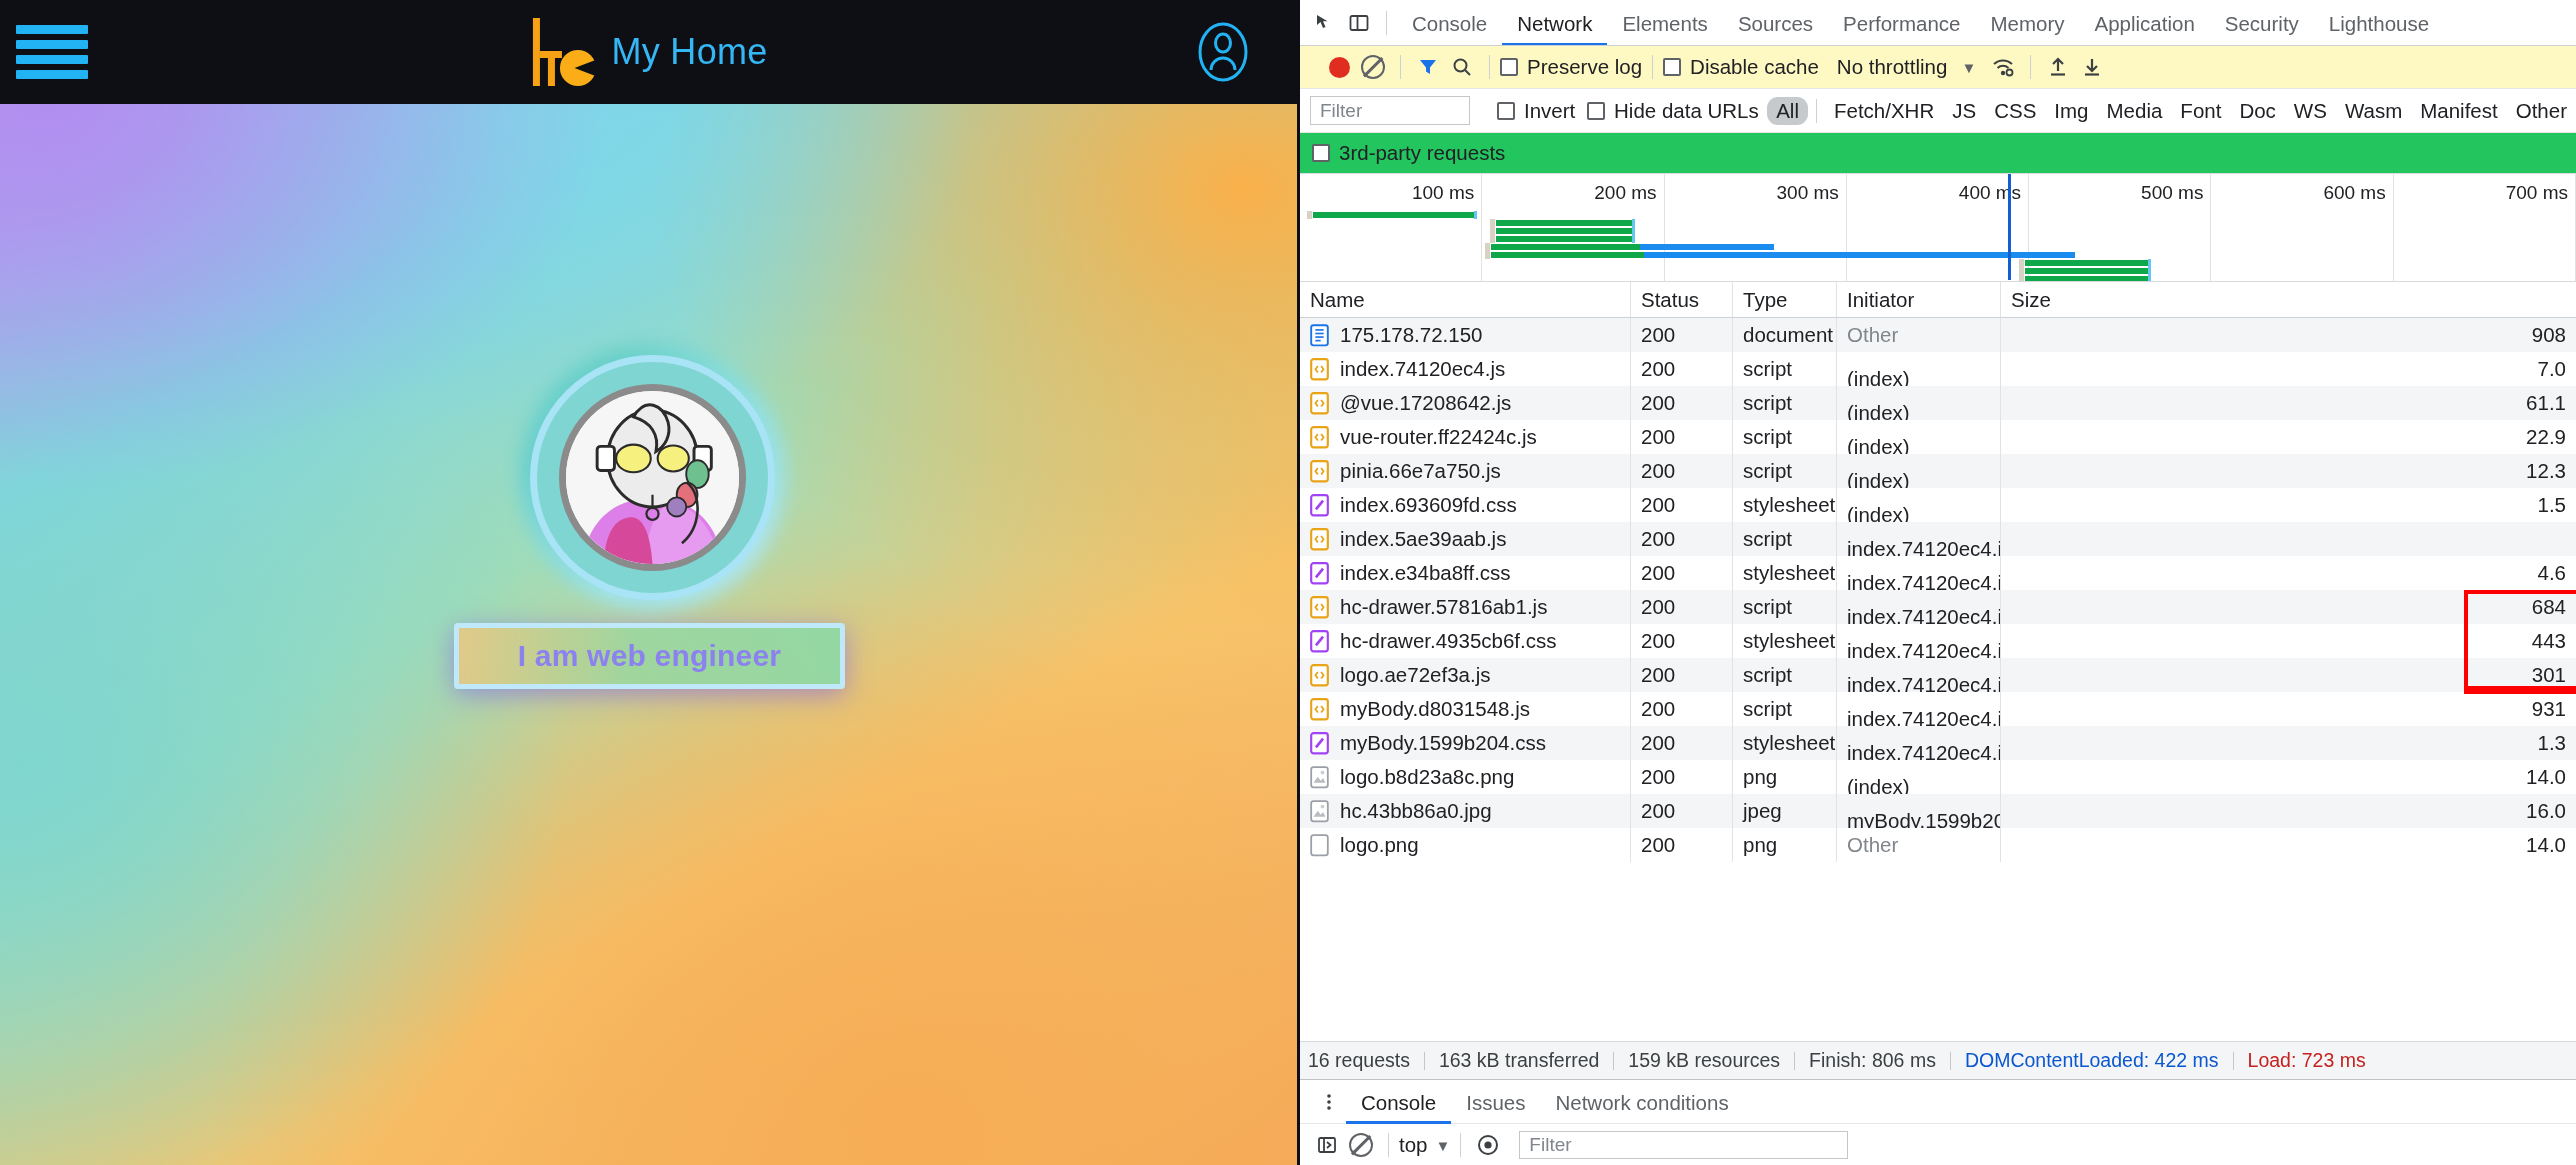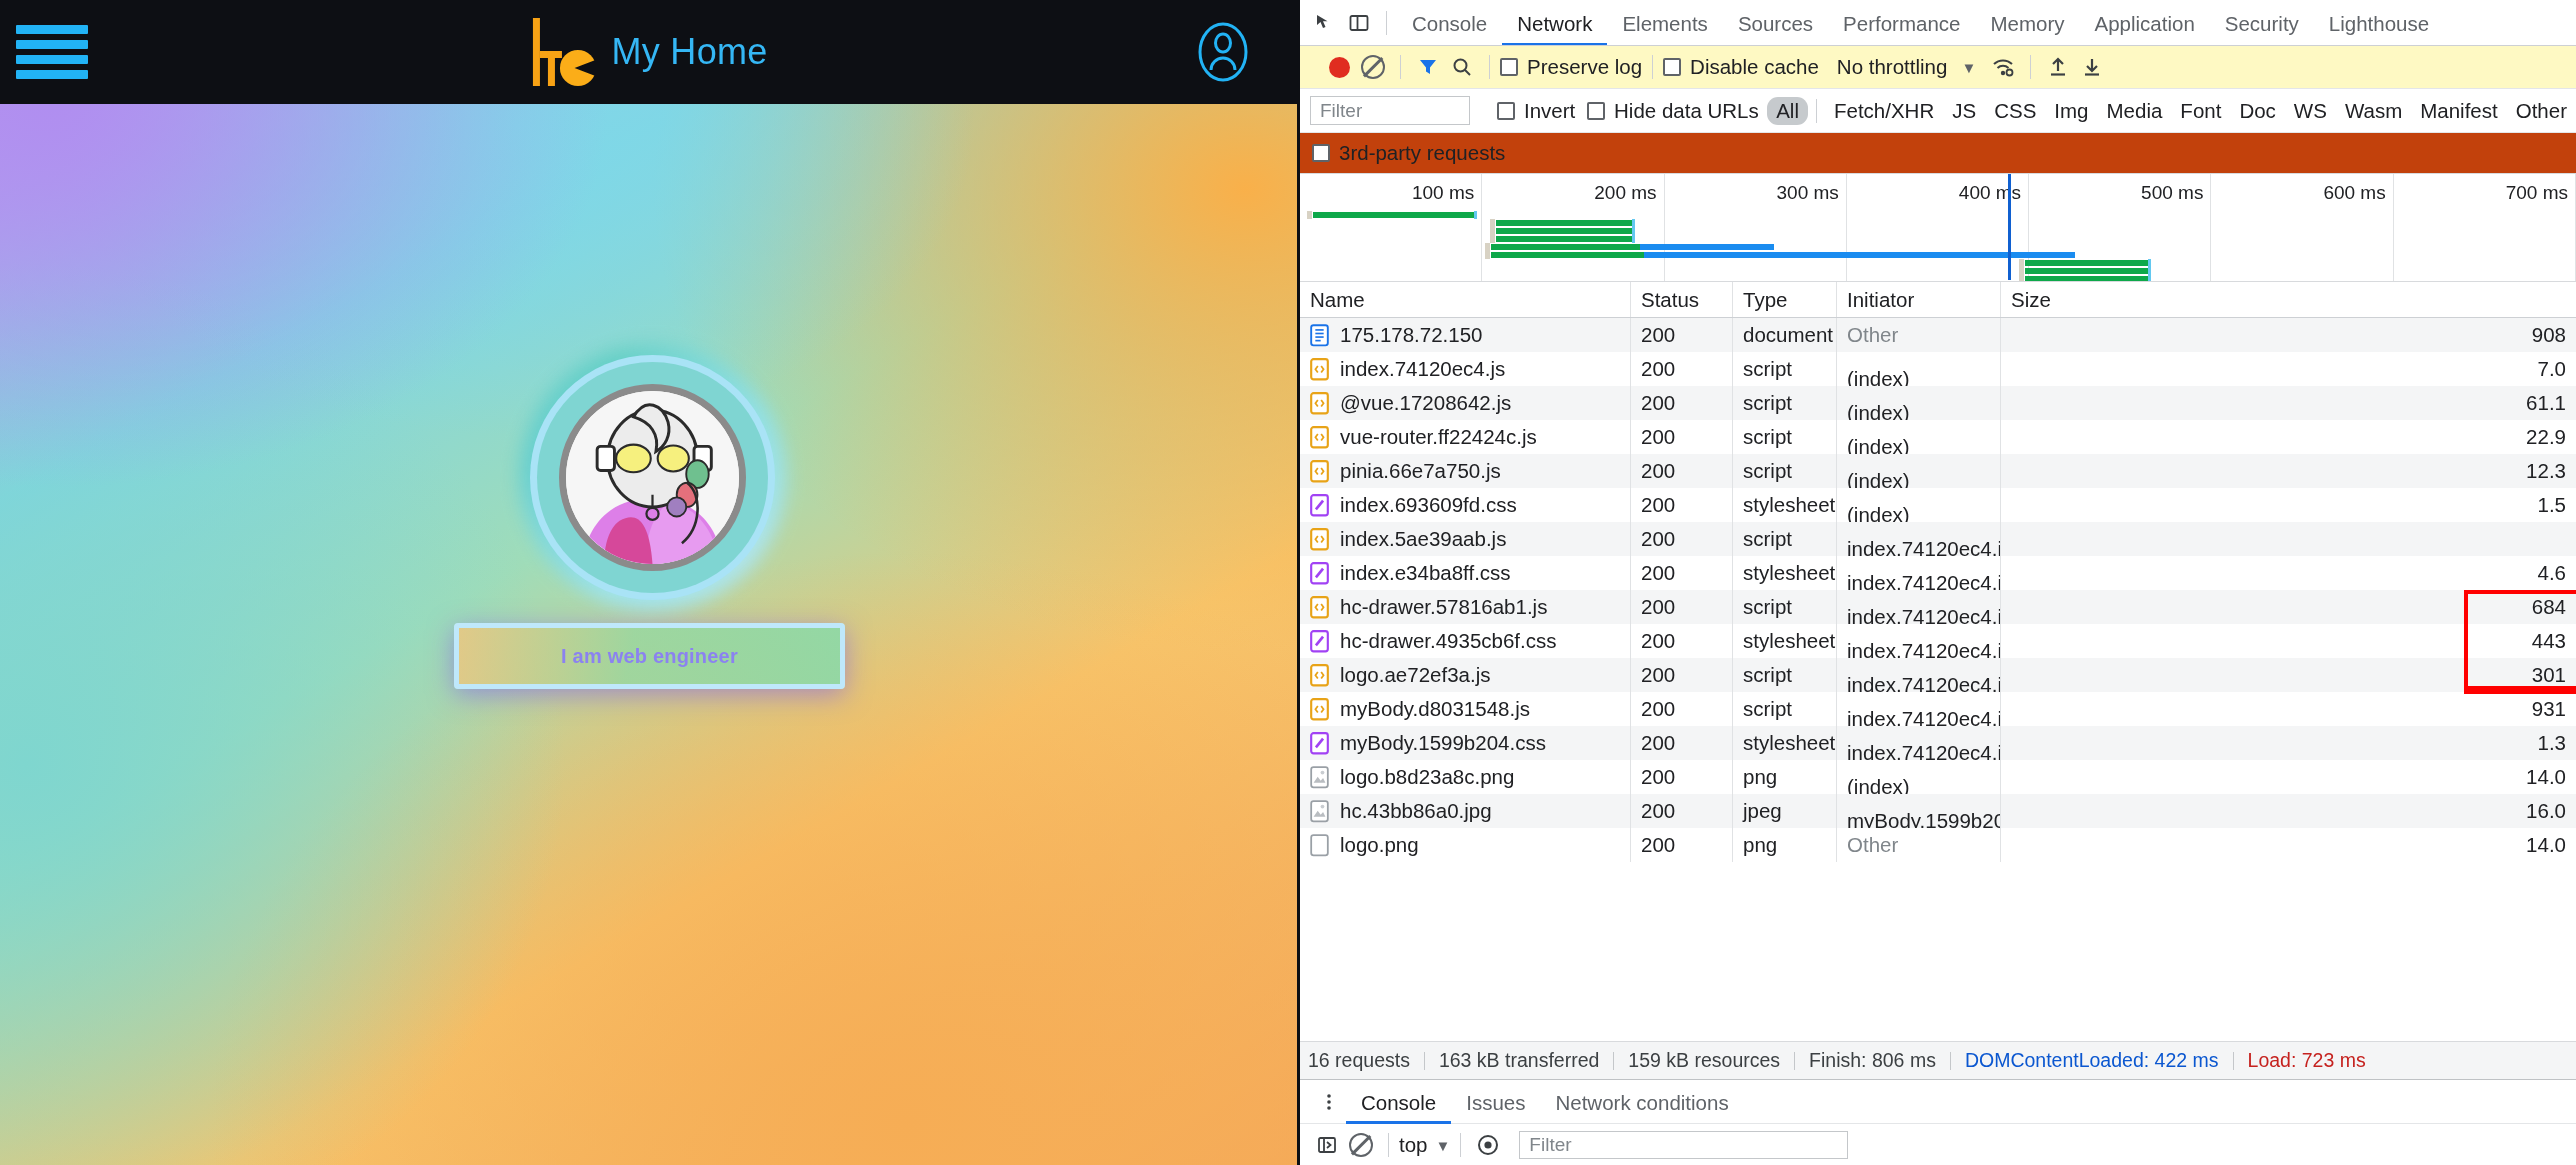--- a/index.html
+++ b/index.html
@@ -58,21 +58,21 @@
   #avatar-photo { position:absolute; inset:40px; border-radius:50%; overflow:hidden;
     background:#f7f7f7; border:7px solid #8b8b8b; }
   #avatar-photo svg { display:block; width:100%; height:100%; }
 
   #tagline { position:absolute; left:454px; top:519px; width:391px; height:66px;
     border:5px solid #bfe8fb; border-radius:4px;
     background: linear-gradient(100deg, rgba(247,196,120,.75) 0%, rgba(150,215,160,.80) 45%, rgba(135,218,170,.85) 100%);
     display:flex; align-items:center; justify-content:center;
     box-shadow: 0 6px 26px rgba(128,90,240,.55);
   }
-  #tagline span { color:#8b82f0; font-size:20px; font-weight:700; letter-spacing:0.2px; }
+  #tagline span { color:#8b82f0; font-size:30px; font-weight:700; letter-spacing:0.2px; }
 
   
   #devtools { position:relative; width:1279px; height:1166px; background:#fff;
     border-left:3px solid #0d0f14;
     font-size:20.5px; color:#202124; display:flex; flex-direction:column; }
 
   .dt-row { display:flex; align-items:center; }
 
   
   #dt-tabstrip { height:46px; border-bottom:1px solid #cdd0d4; background:#fff;
@@ -100,21 +100,21 @@
   
   #dt-filterbar { height:44px; border-bottom:1px solid #e4e6e8; padding-left:10px; flex:0 0 auto;
     background:#fff; overflow:hidden; }
   #dt-filter-input { width:160px; height:29px; border:1px solid #c4c7ca; background:#fff;
     padding:0 9px; font-family:inherit; font-size:19px; color:#202124; outline:none; }
   #dt-filter-input::placeholder { color:#80868b; }
   .ftype { padding:2px 9px; color:#202124; white-space:nowrap; cursor:pointer; border-radius:11px; }
   .ftype.active { background:#c6cacd; }
 
   
-  #dt-thirdparty { height:41px; border-bottom:1px solid #d8dadd; background:#c2410c;
+  #dt-thirdparty { height:41px; border-bottom:1px solid #d8dadd; background:#22c55e;
     padding-left:12px; flex:0 0 auto; }
 
   
   #dt-overview { height:108px; border-bottom:1px solid #d8dadd; background:#fff;
     position:relative; flex:0 0 auto; overflow:hidden; }
   #dt-ov-ticks { position:absolute; inset:0; display:flex; }
   .ov-cell { flex:1 1 0; border-right:1px solid #e0e2e4; position:relative; }
   .ov-cell span { position:absolute; right:7px; top:8px; font-size:19px; color:#202124; white-space:nowrap; }
   #dt-ov-bars { position:absolute; left:0; right:0; top:38px; height:66px; }
   .ovbar { position:absolute; height:6px; }

